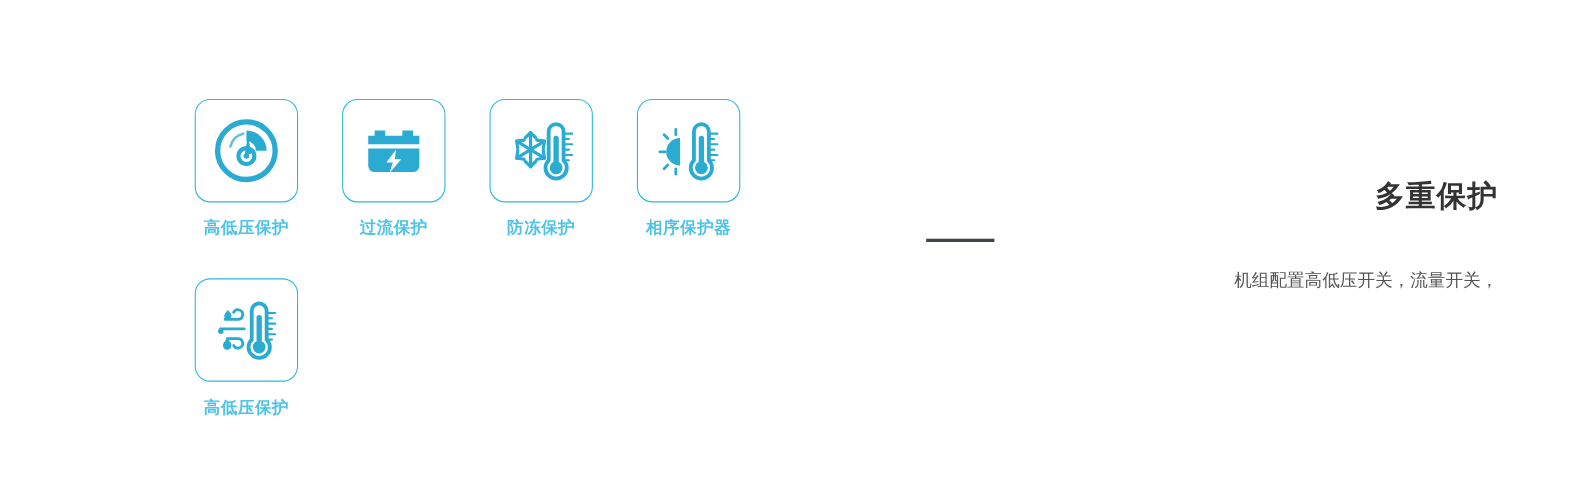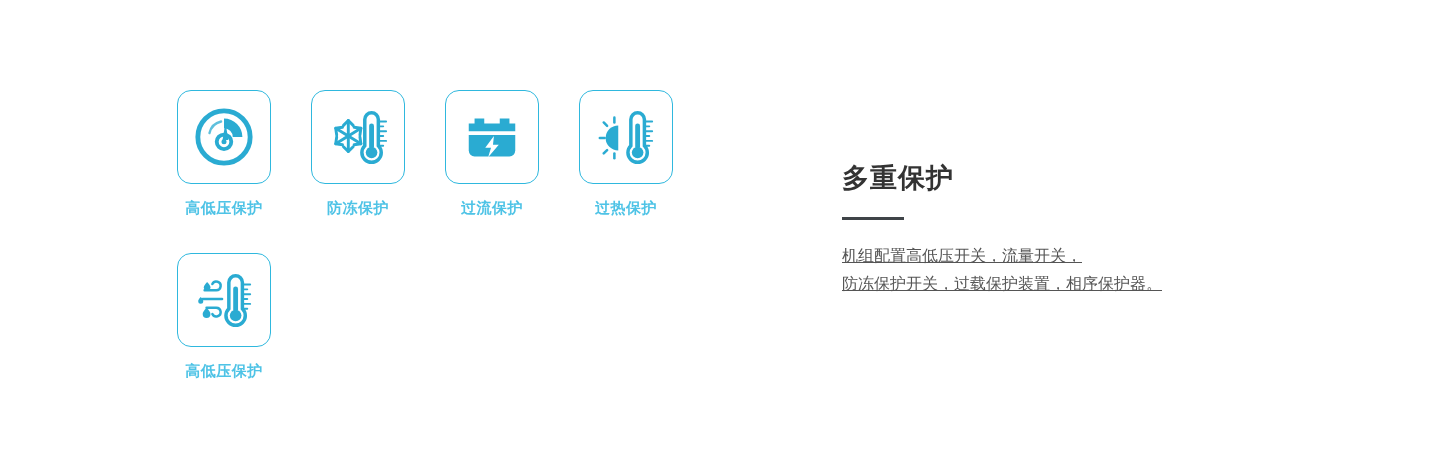--- a/index.html
+++ b/index.html
@@ -69,20 +69,21 @@
     text-align: center;
     line-height: 1;
   }
 
   
   .info-panel {
     position: absolute;
     left: 842px;
     top: 162px;
     width: 520px;
+    text-align: right;
   }
 
   .info-title {
     font-size: 27px;
     font-weight: bold;
     color: #333333;
     letter-spacing: 1px;
     line-height: 1.2;
     margin: 0;
   }
@@ -91,21 +92,20 @@
     width: 62px;
     height: 3px;
     background: #3f4448;
     margin: 23px 0 22px 0;
   }
 
   .info-body {
     font-size: 16px;
     color: #555555;
     line-height: 1.75;
-    text-decoration: underline;
   }
   .info-body-line {
     display: block;
     white-space: nowrap;
   }
 </style>
 </head>
 <body>
 
 <div id="root">
@@ -119,20 +119,31 @@
           <path d="M32 13 A19 19 0 0 1 51 32 L41 32 A9 9 0 0 0 32 23 Z" fill="#2aabd2"></path>
           <path d="M17 28 A16 16 0 0 1 29 16" fill="none" stroke="#2aabd2" stroke-width="2.4" stroke-linecap="round" opacity="0.75"></path>
           <path d="M33.5 17 L36.5 35 L30.5 35 Z" fill="#2aabd2"></path>
           <circle cx="32" cy="37" r="7.5" fill="none" stroke="#2aabd2" stroke-width="4"></circle>
           <circle cx="32" cy="37" r="2.6" fill="#2aabd2"></circle>
         </svg>
       </div>
       <div class="feature-label">高低压保护</div>
     </div>
 
+
+    <div class="feature-cell">
+      <div class="feature-box">
+        <svg class="feature-icon" viewBox="0 0 64 64">
+          <path d="M8 18 h6 v-5 h10 v5 h16 v-5 h10 v5 h6 v8 h-48 z" fill="#2aabd2"></path>
+          <path d="M8 30 h48 v16 a6 6 0 0 1 -6 6 h-36 a6 6 0 0 1 -6 -6 z" fill="#2aabd2"></path>
+          <path d="M34 31 L25 43 L31 43 L28 53 L39 40 L33 40 Z" fill="#ffffff"></path>
+        </svg>
+      </div>
+      <div class="feature-label">过流保护</div>
+    </div>
 
     <div class="feature-cell">
       <div class="feature-box">
         <svg class="feature-icon" viewBox="0 0 64 64">
 
           <g stroke="#2aabd2" stroke-width="3" stroke-linecap="round" fill="none">
             <line x1="22" y1="15" x2="22" y2="47"></line>
             <line x1="9" y1="23" x2="35" y2="39"></line>
             <line x1="9" y1="39" x2="35" y2="23"></line>
             <path d="M22 15 L17 20 M22 15 L27 20"></path>
@@ -155,31 +166,20 @@
             <line x1="54" y1="41" x2="58" y2="41"></line>
           </g>
         </svg>
       </div>
       <div class="feature-label">防冻保护</div>
     </div>
 
     <div class="feature-cell">
       <div class="feature-box">
         <svg class="feature-icon" viewBox="0 0 64 64">
-          <path d="M8 18 h6 v-5 h10 v5 h16 v-5 h10 v5 h6 v8 h-48 z" fill="#2aabd2"></path>
-          <path d="M8 30 h48 v16 a6 6 0 0 1 -6 6 h-36 a6 6 0 0 1 -6 -6 z" fill="#2aabd2"></path>
-          <path d="M34 31 L25 43 L31 43 L28 53 L39 40 L33 40 Z" fill="#ffffff"></path>
-        </svg>
-      </div>
-      <div class="feature-label">过流保护</div>
-    </div>
-
-    <div class="feature-cell">
-      <div class="feature-box">
-        <svg class="feature-icon" viewBox="0 0 64 64">
 
           <path d="M24 20 a13 13 0 0 0 0 26 z" fill="#2aabd2"></path>
           <g stroke="#2aabd2" stroke-width="2.6" stroke-linecap="round">
             <line x1="20" y1="12" x2="20" y2="17"></line>
             <line x1="9" y1="17" x2="12.5" y2="20.5"></line>
             <line x1="5" y1="33" x2="10" y2="33"></line>
             <line x1="9" y1="49" x2="12.5" y2="45.5"></line>
             <line x1="20" y1="54" x2="20" y2="49"></line>
           </g>
 
@@ -189,21 +189,21 @@
           <g stroke="#2aabd2" stroke-width="2" stroke-linecap="round">
             <line x1="52" y1="16" x2="59" y2="16"></line>
             <line x1="52" y1="21" x2="56" y2="21"></line>
             <line x1="52" y1="26" x2="59" y2="26"></line>
             <line x1="52" y1="31" x2="56" y2="31"></line>
             <line x1="52" y1="36" x2="59" y2="36"></line>
             <line x1="52" y1="41" x2="56" y2="41"></line>
           </g>
         </svg>
       </div>
-      <div class="feature-label">过热保护</div>
+      <div class="feature-label">相序保护器</div>
     </div>
 
 
 
     <div class="feature-cell">
       <div class="feature-box">
         <svg class="feature-icon" viewBox="0 0 64 64">
 
           <g fill="none" stroke="#2aabd2" stroke-width="2.6" stroke-linecap="round">
             <path d="M12 22 h12 a4.5 4.5 0 1 0 -4 -6.5"></path>
@@ -233,17 +233,16 @@
       <div class="feature-label">高低压保护</div>
     </div>
 
   </div>
 
   <div class="info-panel">
     <h2 class="info-title">多重保护</h2>
     <div class="info-divider"></div>
     <div class="info-body">
       <span class="info-body-line">机组配置高低压开关，流量开关，</span>
-      <span class="info-body-line">防冻保护开关，过载保护装置，相序保护器。</span>
     </div>
   </div>
 
 </div>
 
 </body></html>

